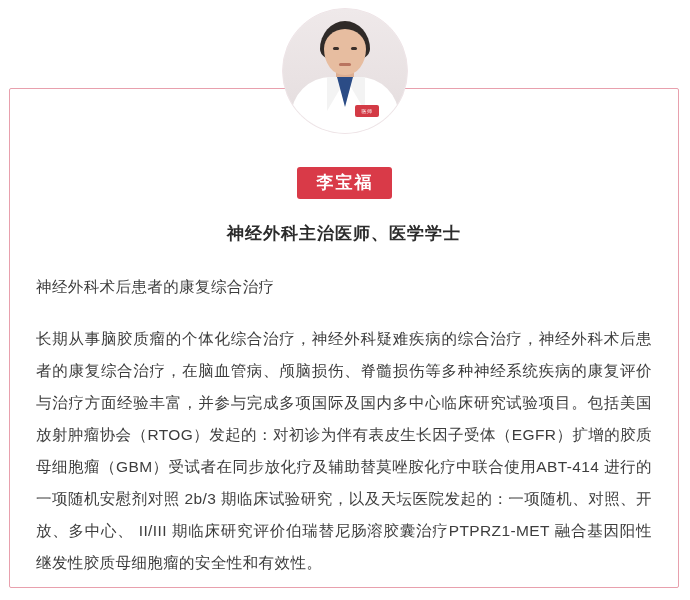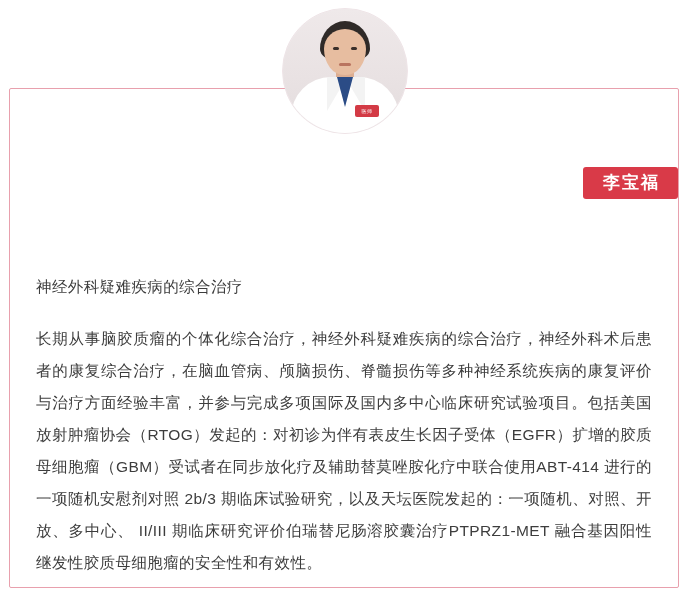--- a/index.html
+++ b/index.html
@@ -149,21 +149,21 @@
     text-align: center;
     letter-spacing: 0.5px;
   }
 
   .name-badge-wrap {
     position: absolute;
     left: 0;
     right: 0;
     top: 78px;
     display: flex;
-    justify-content: flex-end;
+    justify-content: center;
   }
   .name-badge {
     background: #d93a48;
     color: #ffffff;
     font-size: 17px;
     font-weight: bold;
     letter-spacing: 2px;
     padding: 7px 18px 8px 20px;
     border-radius: 3px;
     line-height: 1;
@@ -205,23 +205,26 @@
 </style>
 </head>
 <body>
 
 <div class="card">
 
   <div class="name-badge-wrap">
     <div class="name-badge">李宝福</div>
   </div>
 
+  <div class="title-wrap">
+    <div class="doc-title">神经外科主治医师、医学学士</div>
+  </div>
 
   <div class="body-text">
-    <p class="para">神经外科疑难疾病的综合治疗</p>
+    <p class="para">神经外科术后患者的康复综合治疗</p>
     <p class="para">长期从事脑胶质瘤的个体化综合治疗，神经外科疑难疾病的综合治疗，神经外科术后患者的康复综合治疗，在脑血管病、颅脑损伤、脊髓损伤等多种神经系统疾病的康复评价与治疗方面经验丰富，并参与完成多项国际及国内多中心临床研究试验项目。包括美国放射肿瘤协会（RTOG）发起的：对初诊为伴有表皮生长因子受体（EGFR）扩增的胶质母细胞瘤（GBM）受试者在同步放化疗及辅助替莫唑胺化疗中联合使用ABT-414 进行的一项随机安慰剂对照 2b/3 期临床试验研究，以及天坛医院发起的：一项随机、对照、开放、多中心、 II/III 期临床研究评价伯瑞替尼肠溶胶囊治疗PTPRZ1-MET 融合基因阳性继发性胶质母细胞瘤的安全性和有效性。</p>
   </div>
 
 </div>
 
 <div class="avatar-wrap">
   <div class="avatar">
     <div class="av-bg"></div>
     <div class="av-coat"></div>
     <div class="av-neck"></div>

